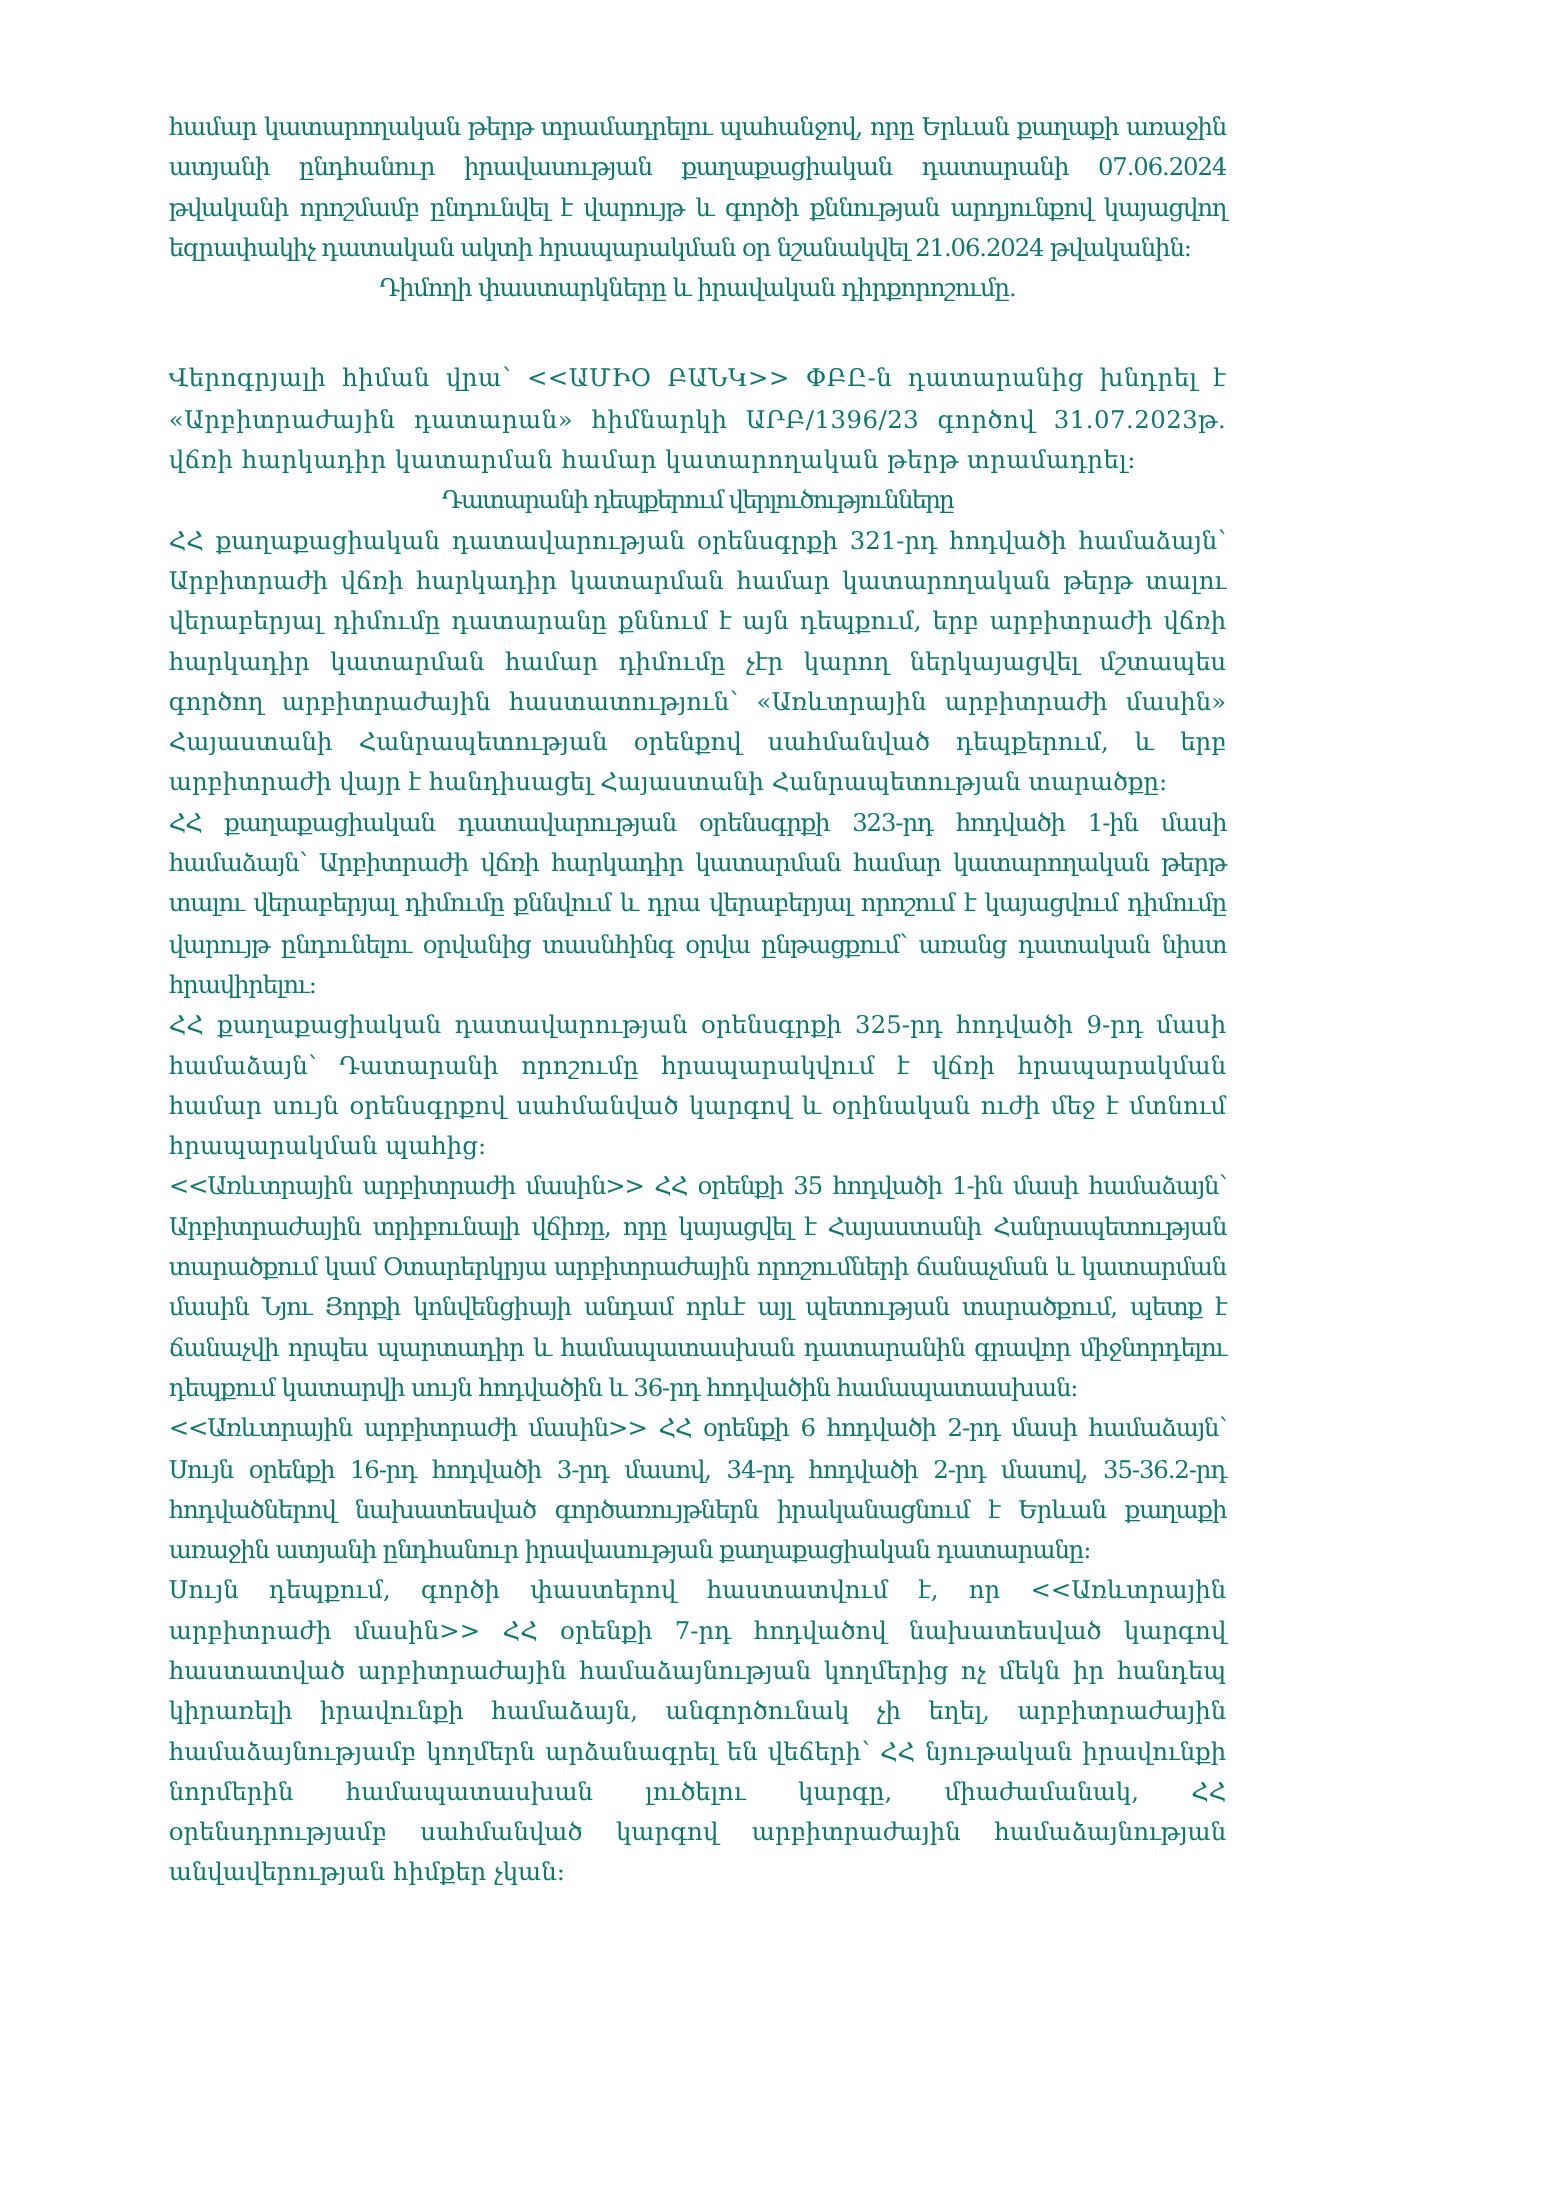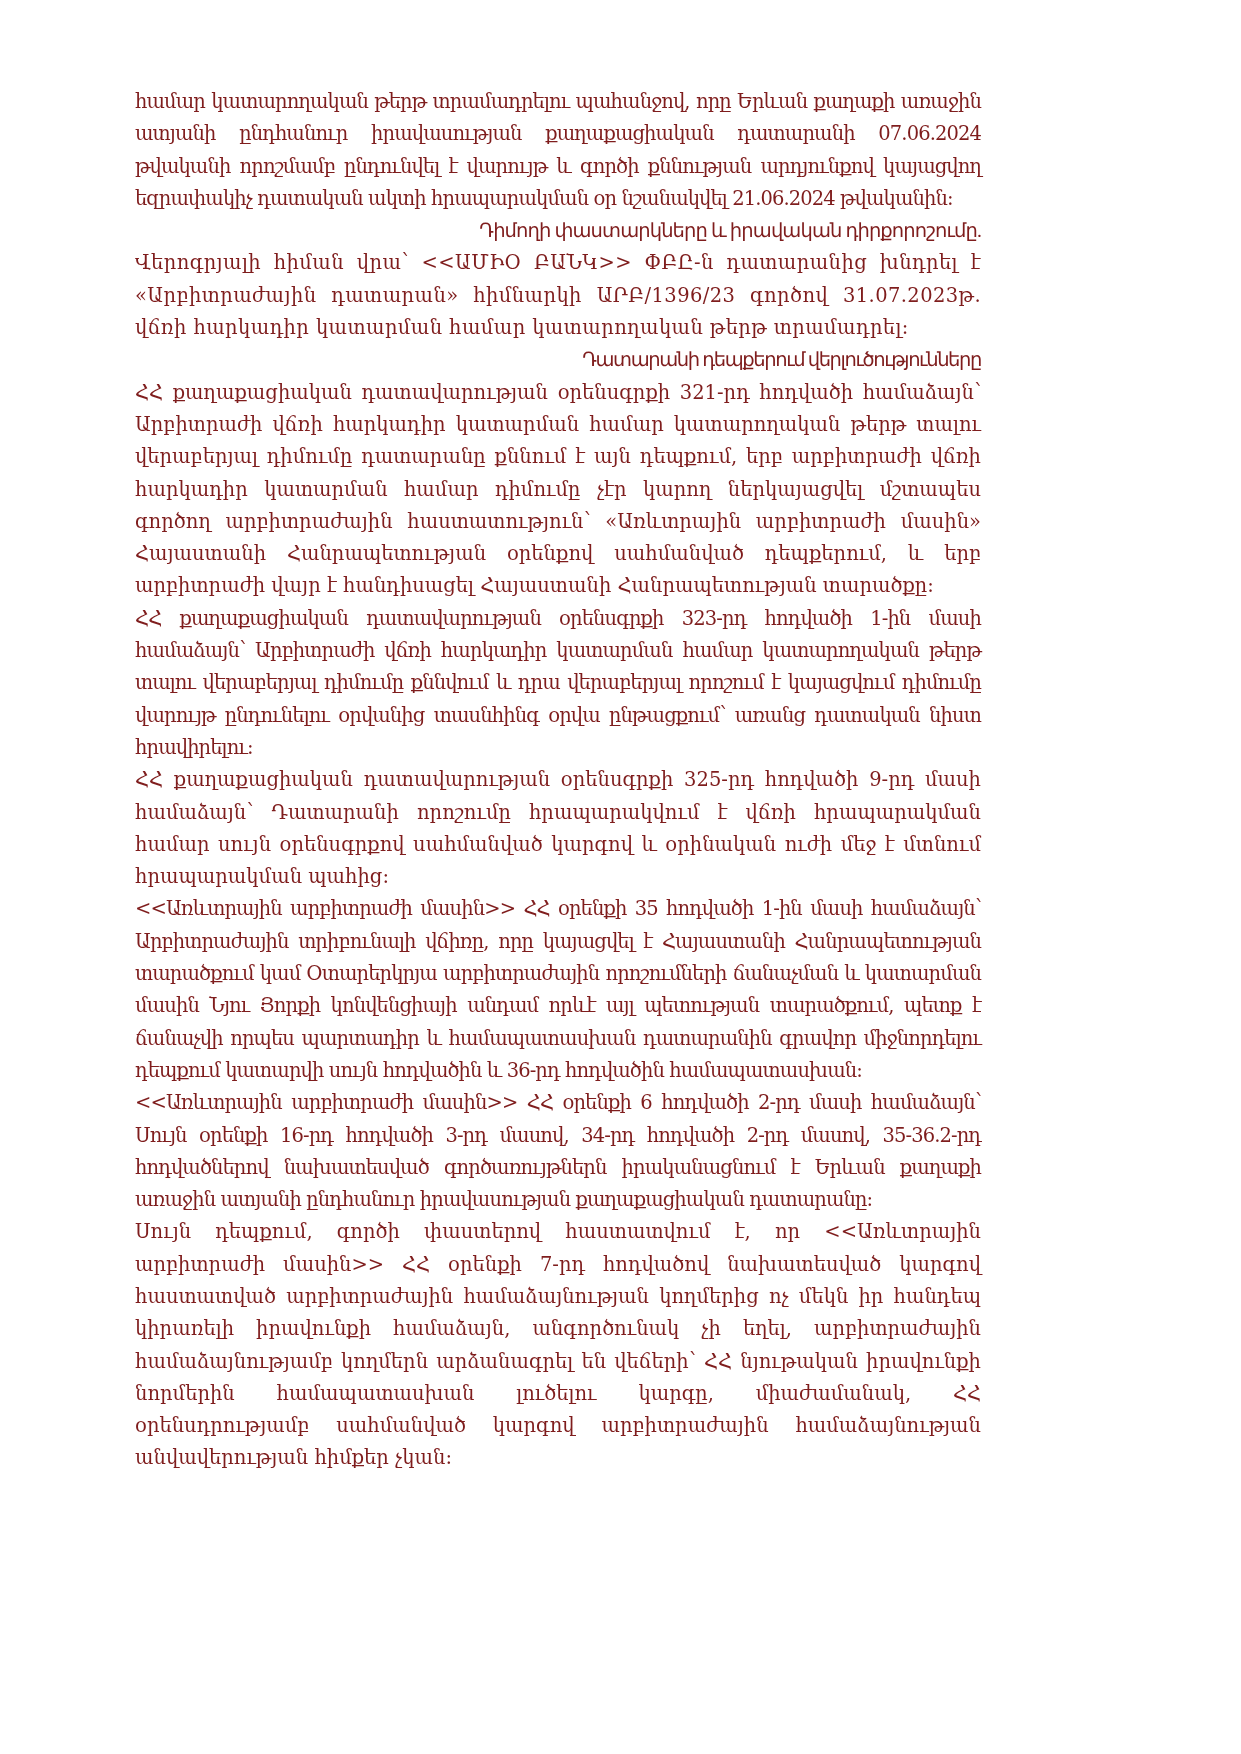--- a/index.html
+++ b/index.html
@@ -14,40 +14,40 @@
       overflow: hidden;
     }
     .page {
       position: absolute;
       left: 135px;
       top: 86px;
       width: 846px;
       font-family: "DejaVu Serif", serif;
       font-size: 19.5px;
       line-height: 32.3px;
-      color: #7f1d1d;
+      color: #0f766e;
     }
     .para {
       margin: 0;
       text-align: justify;
       text-align-last: left;
     }
     .heading-line {
       margin: 0;
-      text-align: right;
-      font-family: Liberation Serif, serif;
+      text-align: center;
     }
     .condensed {
       letter-spacing: -0.9px;
     }
     .condensed-more {
       letter-spacing: -1.4px;
     }
     .wide {
       letter-spacing: 0.4px;
+      margin-top: 40px;
     }
   </style>
 </head>
 <body>
 
 <div class="page">
   <p class="para condensed">համար կատարողական թերթ տրամադրելու պահանջով, որը Երևան քաղաքի առաջին ատյանի ընդհանուր իրավասության քաղաքացիական դատարանի 07.06.2024 թվականի որոշմամբ ընդունվել է վարույթ և գործի քննության արդյունքով կայացվող եզրափակիչ դատական ակտի հրապարակման օր նշանակվել 21.06.2024 թվականին:</p>
   <p class="heading-line condensed">Դիմողի փաստարկները և իրավական դիրքորոշումը.</p>
   <p class="para wide">Վերոգրյալի հիման վրա՝  &lt;&lt;ԱՄԻՕ ԲԱՆԿ&gt;&gt; ՓԲԸ-ն  դատարանից խնդրել է «Արբիտրաժային դատարան» հիմնարկի  ԱՐԲ/1396/23 գործով 31.07.2023թ. վճռի  հարկադիր կատարման համար կատարողական  թերթ տրամադրել:</p>
   <p class="heading-line condensed-more">Դատարանի դեպքերում վերլուծությունները</p>

